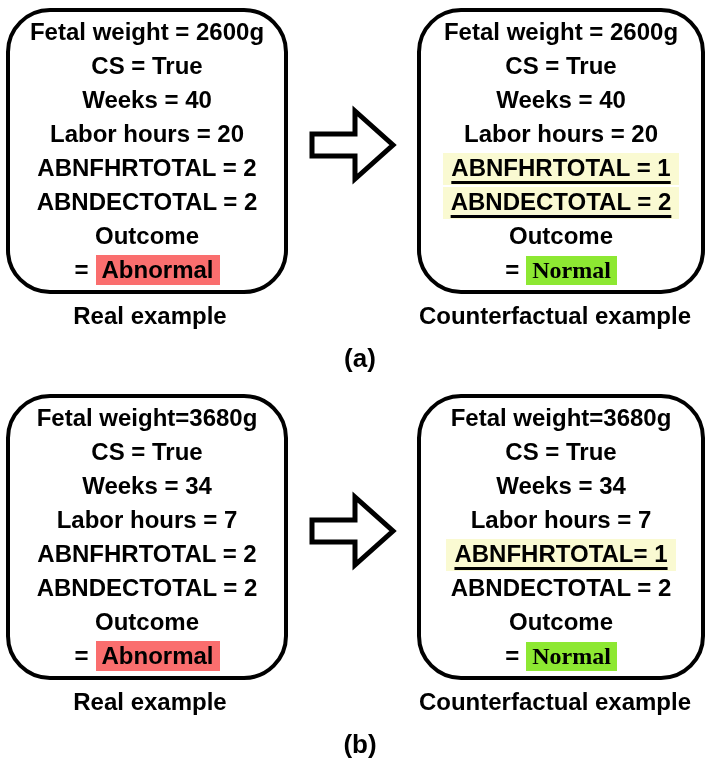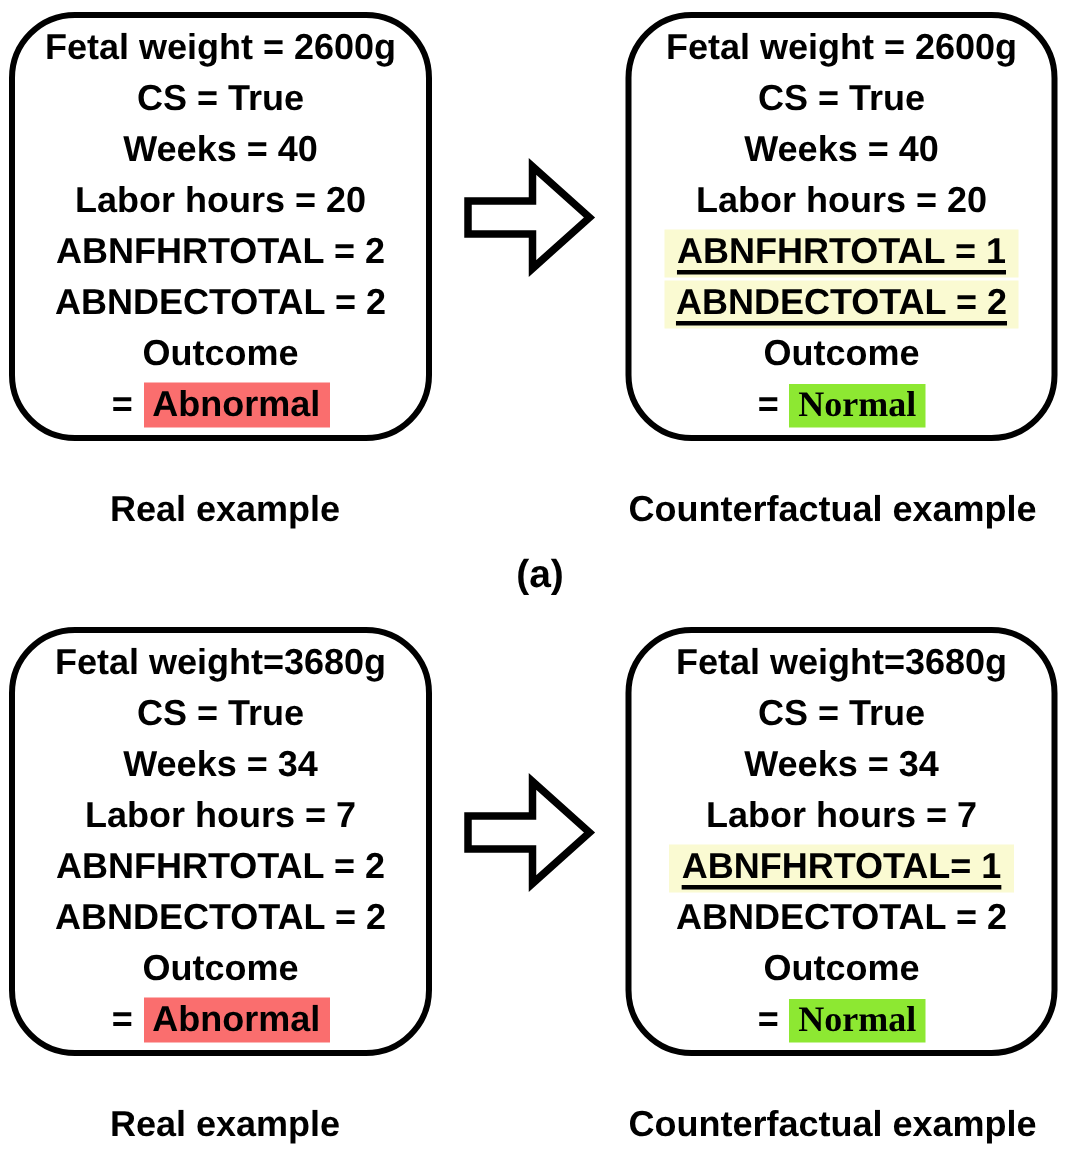--- a/index.html
+++ b/index.html
@@ -73,21 +73,20 @@
   .labels-row {
     display: flex;
     width: 720px;
     margin-top: 9px;
   }
   .label-cell {
     font-size: 24px;
     line-height: 26px;
     text-align: center;
     white-space: nowrap;
-    margin-top: 24px;
   }
   .label-left  { width: 288px; margin-left: 6px; }
   .label-spacer { flex: 1; }
   .label-right { width: 330px; margin-right: 0px; }
 
   .panel-letter {
     text-align: center;
     font-size: 26px;
     line-height: 28px;
     margin-top: 15px;

